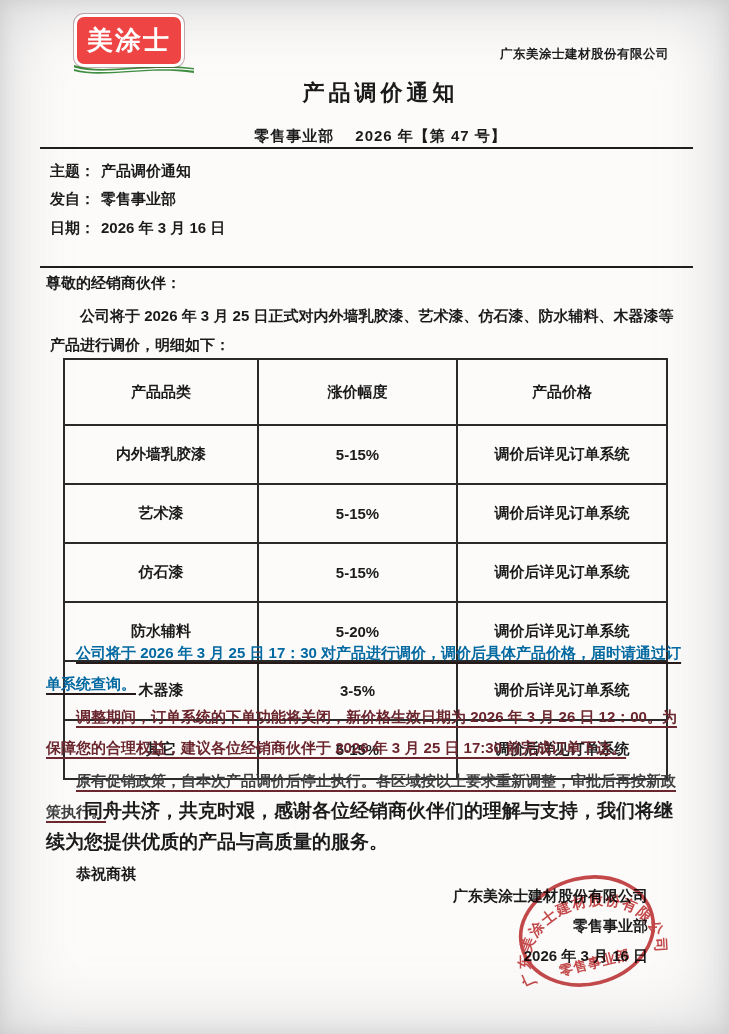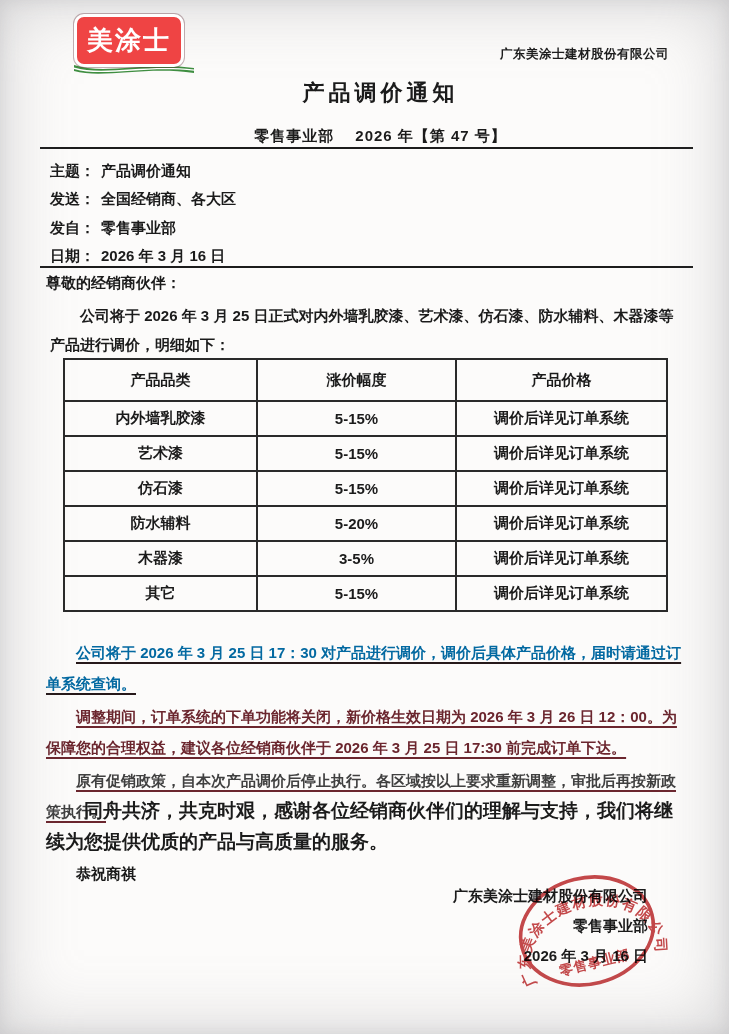--- a/index.html
+++ b/index.html
@@ -42,21 +42,21 @@
 
   .salutation { position:absolute; top:274px; left:46px; font-size:15px; font-weight:bold; }
   .intro { position:absolute; top:297px; left:46px; right:40px; font-size:15px; font-weight:bold;
     line-height:29px; text-indent:2em; margin:4px; }
 
   table.price-table {
     position:absolute; top:358px; left:63px; width:605px;
     border-collapse:collapse; table-layout:fixed;
     font-size:15px; text-align:center;
   }
-  .price-table th, .price-table td { border:2px solid #2a2a2a; padding:0; font-weight:bold; }
+  .price-table th, .price-table td { border:2px solid #2a2a2a; padding:12px; font-weight:bold; }
   .price-table th { height:40px; }
   .price-table td { height:33px; }
   .col-1 { width:32%; } .col-2 { width:33%; } .col-3 { width:35%; }
 
   .notes-block { position:absolute; top:606px; left:46px; right:40px; }
   .note { margin:0 0 3px 0; font-size:15px; font-weight:bold; line-height:30.5px;
     text-indent:2em; text-decoration:underline; text-underline-offset:4px;
     text-decoration-thickness:1.5px; }
 
   .closing-block { position:absolute; top:795px; left:46px; right:40px; }
@@ -84,24 +84,20 @@
 
   <div class="company-top">广东美涂士建材股份有限公司</div>
   <div class="doc-title">产品调价通知</div>
   <div class="issue-line">零售事业部　 2026 年【第 47 号】</div>
   <div class="rule rule-1"></div>
 
   <div class="meta-block">
     <div class="meta-row">
       <span class="meta-label">主题：</span>
       <span>产品调价通知</span>
-    </div>
-    <div class="meta-row">
-      <span class="meta-label">发送：</span>
-      <span>全国经销商、各大区</span>
     </div>
     <div class="meta-row">
       <span class="meta-label">发自：</span>
       <span>零售事业部</span>
     </div>
     <div class="meta-row">
       <span class="meta-label">日期：</span>
       <span>2026 年 3 月 16 日</span>
     </div>
   </div>

